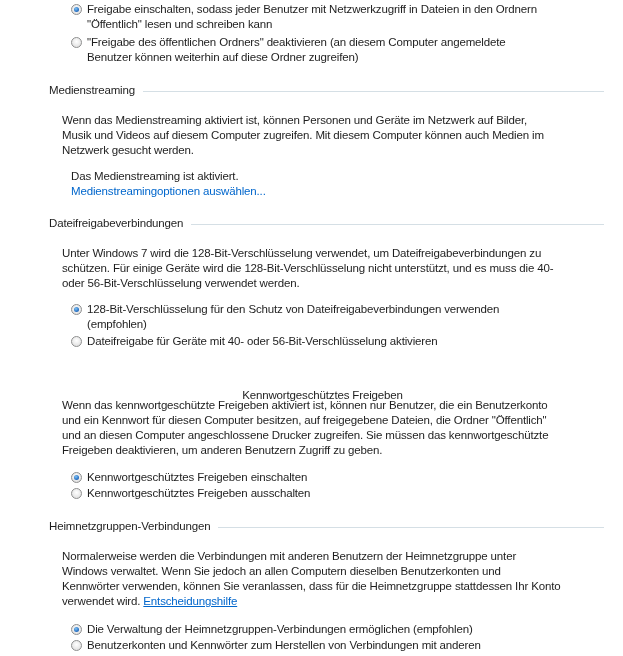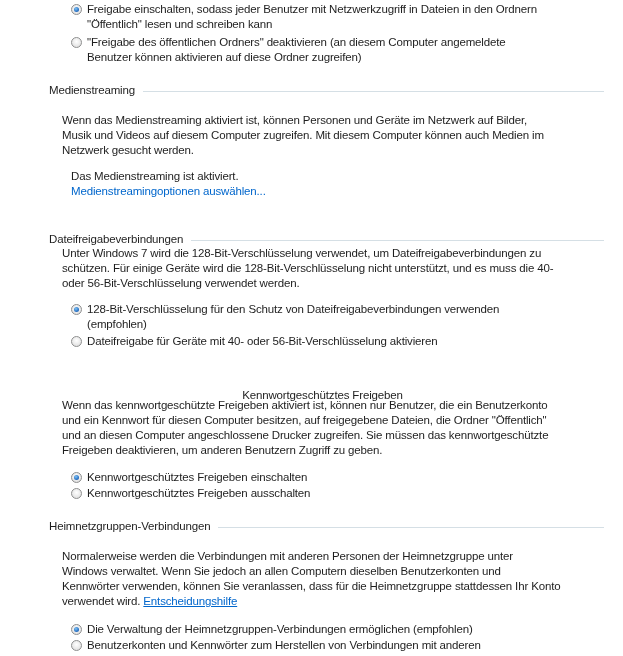--- a/index.html
+++ b/index.html
@@ -37,39 +37,39 @@
   <span class="radio checked"></span>
   <div class="radio-label">
     <div class="line">Freigabe einschalten, sodass jeder Benutzer mit Netzwerkzugriff in Dateien in den Ordnern</div>
     <div class="line">"Öffentlich" lesen und schreiben kann</div>
   </div>
 </div>
 <div class="radio-row" style="top:35px;">
   <span class="radio"></span>
   <div class="radio-label">
     <div class="line">"Freigabe des öffentlichen Ordners" deaktivieren (an diesem Computer angemeldete</div>
-    <div class="line">Benutzer können aktivieren auf diese Ordner zugreifen)</div>
+    <div class="line">Benutzer können weiterhin auf diese Ordner zugreifen)</div>
   </div>
 </div>
 
 <div class="section-header" style="top:83px;">
   <span class="title line">Medienstreaming</span>
   <span class="rule"></span>
 </div>
 <div class="para" style="top:113px;">
   <div class="line">Wenn das Medienstreaming aktiviert ist, können Personen und Geräte im Netzwerk auf Bilder,</div>
   <div class="line">Musik und Videos auf diesem Computer zugreifen. Mit diesem Computer können auch Medien im</div>
   <div class="line">Netzwerk gesucht werden.</div>
 </div>
 <div class="sub" style="top:169px;">
   <div class="line">Das Medienstreaming ist aktiviert.</div>
   <div class="line link">Medienstreamingoptionen auswählen...</div>
 </div>
 
-<div class="section-header" style="top:232px;">
+<div class="section-header" style="top:216px;">
   <span class="title line">Dateifreigabeverbindungen</span>
   <span class="rule"></span>
 </div>
 <div class="para" style="top:246px;">
   <div class="line">Unter Windows 7 wird die 128-Bit-Verschlüsselung verwendet, um Dateifreigabeverbindungen zu</div>
   <div class="line">schützen. Für einige Geräte wird die 128-Bit-Verschlüsselung nicht unterstützt, und es muss die 40-</div>
   <div class="line">oder 56-Bit-Verschlüsselung verwendet werden.</div>
 </div>
 <div class="radio-row" style="top:302px;">
   <span class="radio checked"></span>
@@ -106,21 +106,21 @@
   <div class="radio-label">
     <div class="line">Kennwortgeschütztes Freigeben ausschalten</div>
   </div>
 </div>
 
 <div class="section-header" style="top:519px;">
   <span class="title line">Heimnetzgruppen-Verbindungen</span>
   <span class="rule"></span>
 </div>
 <div class="para" style="top:549px;">
-  <div class="line">Normalerweise werden die Verbindungen mit anderen Personen der Heimnetzgruppe unter</div>
+  <div class="line">Normalerweise werden die Verbindungen mit anderen Benutzern der Heimnetzgruppe unter</div>
   <div class="line">Windows verwaltet. Wenn Sie jedoch an allen Computern dieselben Benutzerkonten und</div>
   <div class="line">Kennwörter verwenden, können Sie veranlassen, dass für die Heimnetzgruppe stattdessen Ihr Konto</div>
   <div class="line"><span>verwendet wird.</span> <span class="link underline">Entscheidungshilfe</span></div>
 </div>
 <div class="radio-row" style="top:622px;">
   <span class="radio checked"></span>
   <div class="radio-label">
     <div class="line">Die Verwaltung der Heimnetzgruppen-Verbindungen ermöglichen (empfohlen)</div>
   </div>
 </div>

